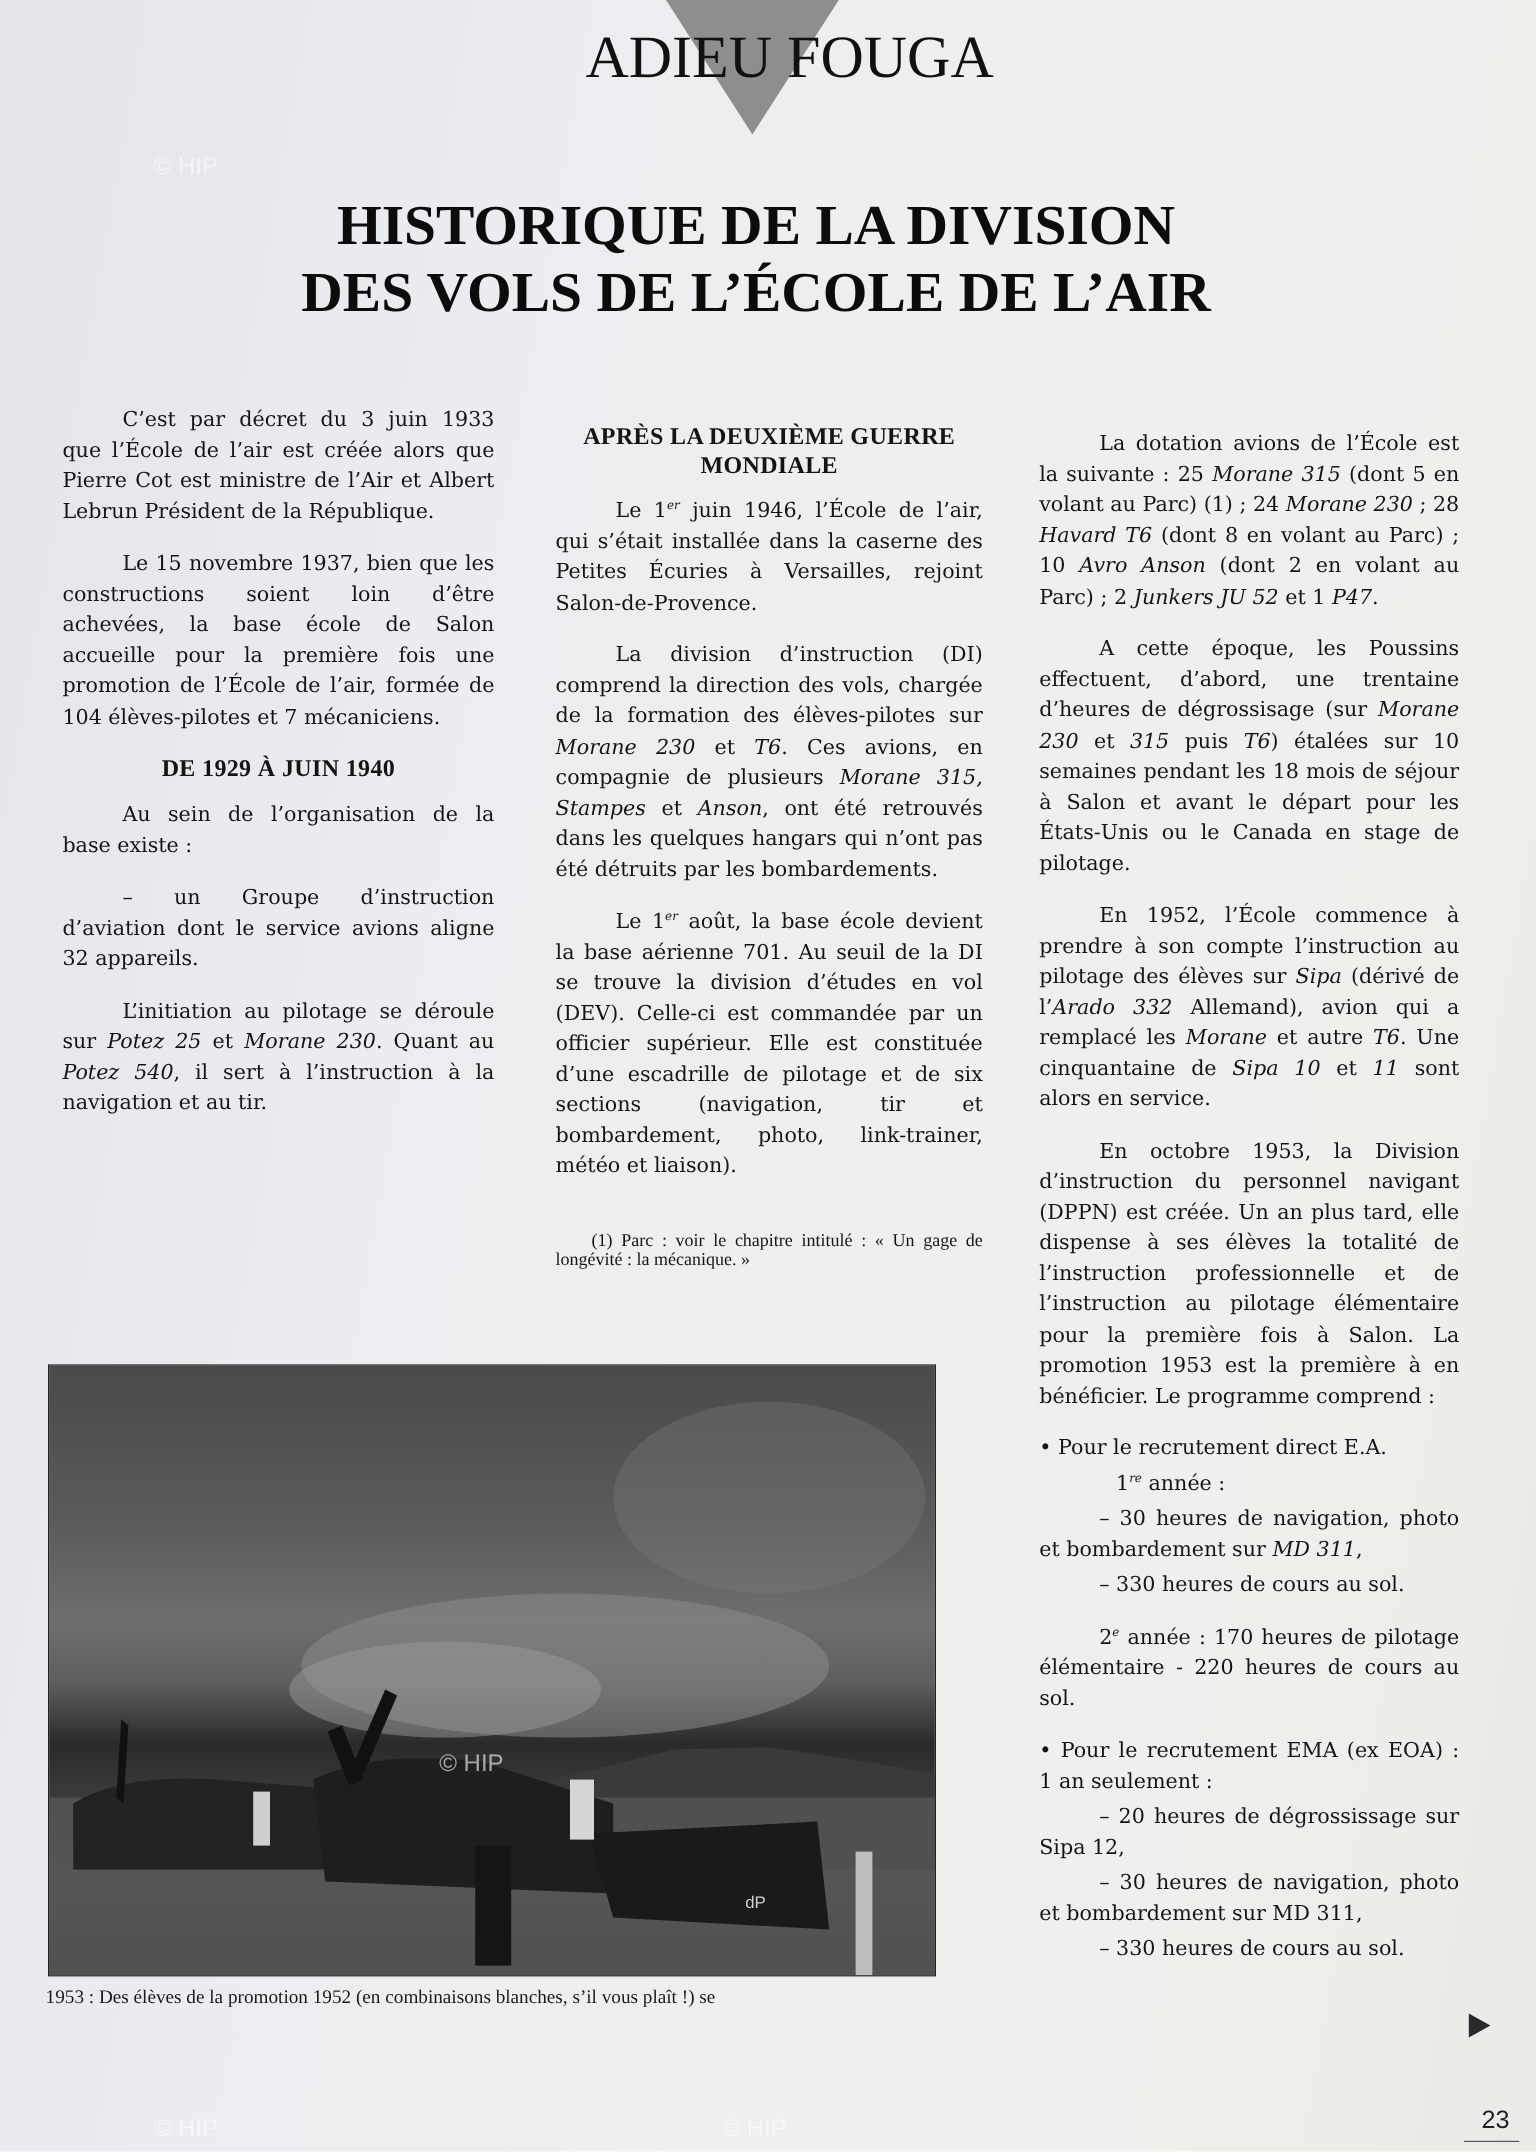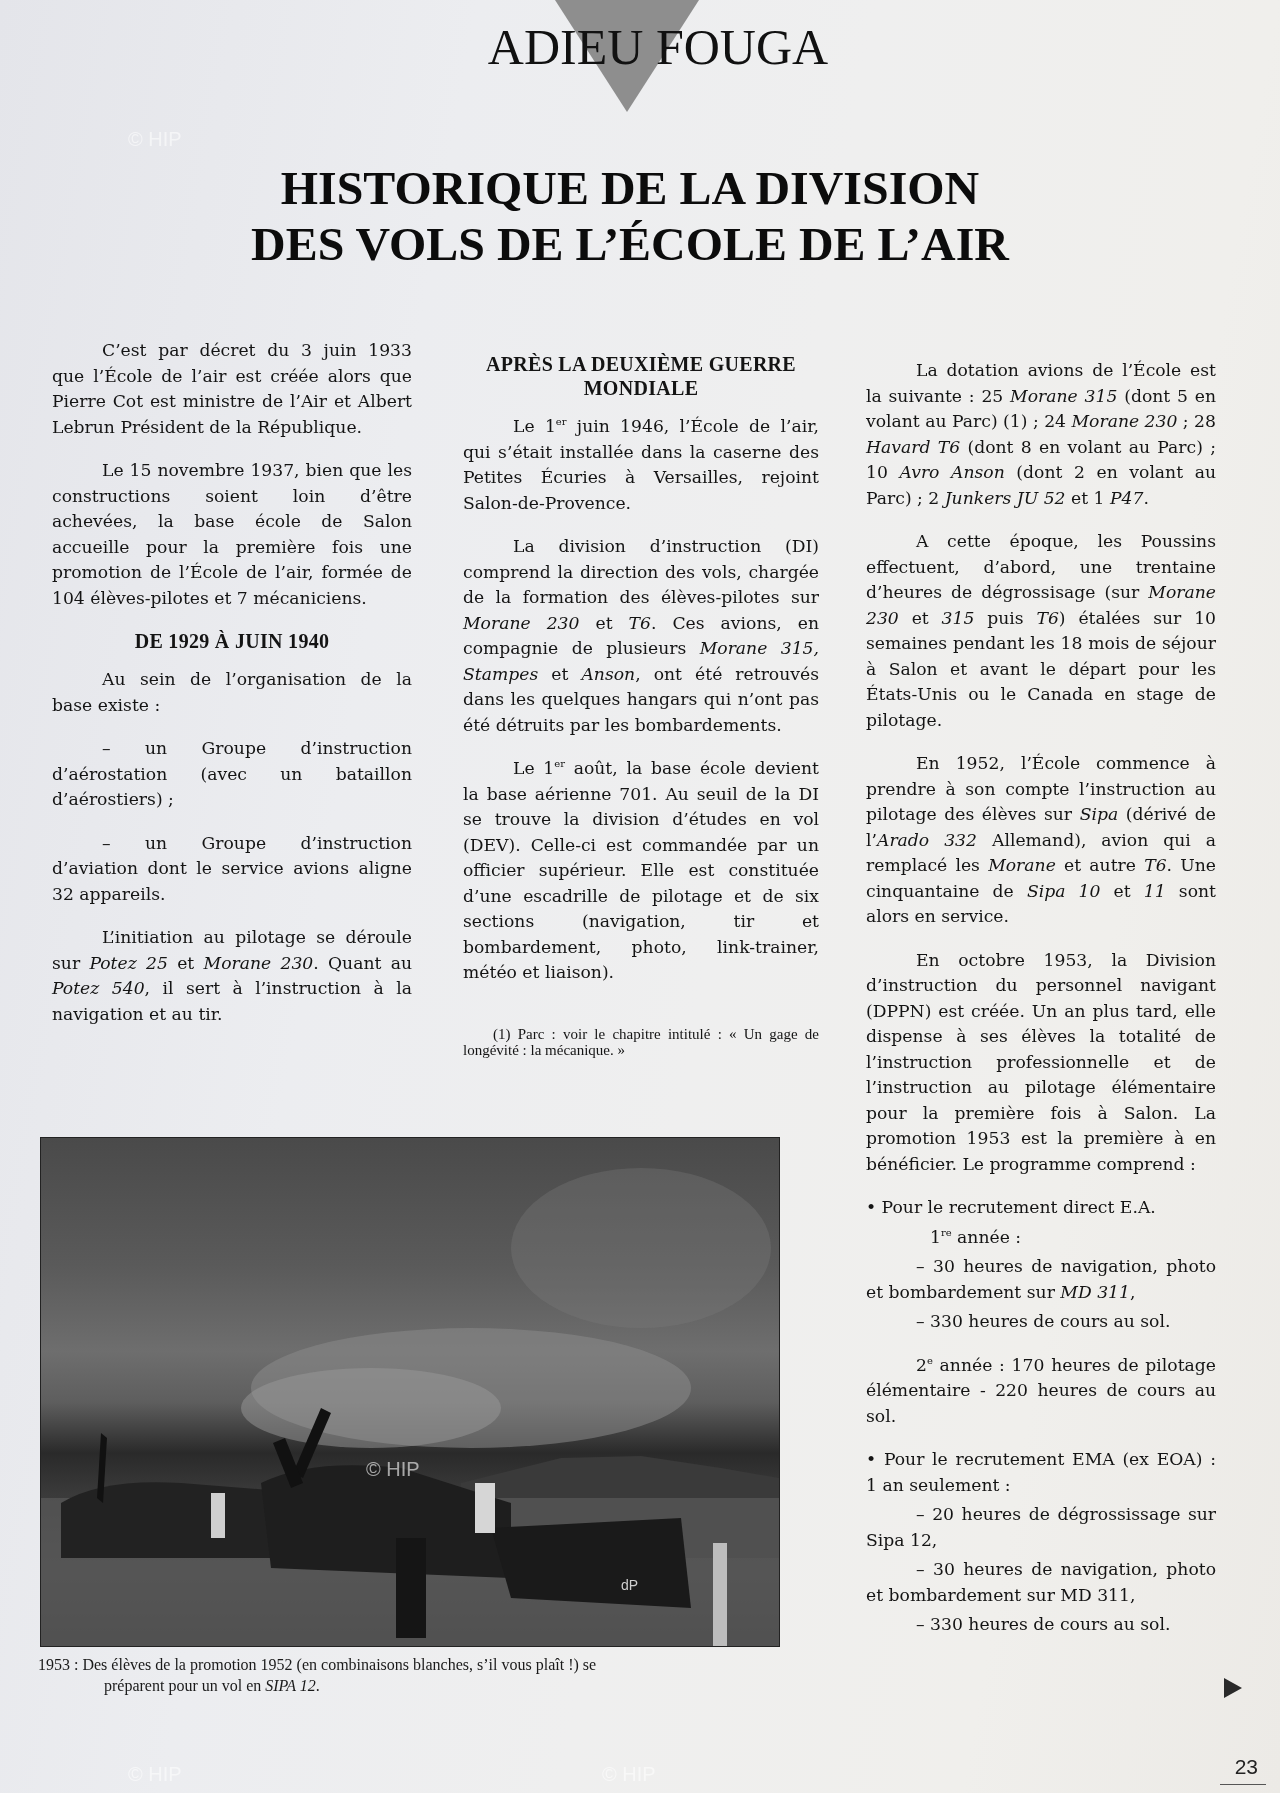--- a/index.html
+++ b/index.html
@@ -33,21 +33,21 @@
   }
   .col p { margin: 0 0 18px 0; text-indent: 50px; }
   .col h3 {
     font-family: "Liberation Serif", serif; font-weight: bold; font-size: 20px;
     line-height: 24px; margin: 0 0 14px 0; letter-spacing: 0.3px; text-align: center;
   }
   .col1 { left: 52px; width: 360px; top: 338px; }
   .col2 { left: 463px; width: 356px; top: 352px; }
   .col3 { left: 866px; width: 350px; top: 358px; }
   i, .it { }
-  sup { font-size: 10px; line-height: 0; }
+  sup { font-size: 10px; line-height: 0; font-style: italic; }
   .footnote {
     font-family: "Liberation Serif", serif; font-size: 15px; line-height: 16px;
     margin-top: 40px; text-indent: 30px;
   }
   .list-bullet { text-indent: 0 !important; margin-bottom: 4px !important; }
   .sub { margin-bottom: 4px !important; }
   .sub-hang { text-indent: 64px !important; margin-bottom: 4px !important; }
   .photo {
     position: absolute; left: 40px; top: 1137px; width: 738px; height: 508px;
     background: linear-gradient(180deg, #4a4a4a 0%, #5a5a5a 25%, #6e6e6e 42%, #5e5e5e 52%, #2a2a2a 62%, #3a3a3a 70%, #4c4c4c 85%, #3c3c3c 100%);
@@ -87,21 +87,20 @@
 <div class="page-title">
   <div>HISTORIQUE DE LA DIVISION</div>
   <div>DES VOLS DE L’ÉCOLE DE L’AIR</div>
 </div>
 
 <div class="col col1">
   <p>C’est par décret du 3 juin 1933 que l’École de l’air est créée alors que Pierre Cot est ministre de l’Air et Albert Lebrun Président de la République.</p>
   <p>Le 15 novembre 1937, bien que les constructions soient loin d’être achevées, la base école de Salon accueille pour la première fois une promotion de l’École de l’air, formée de 104 élèves-pilotes et 7 mécaniciens.</p>
   <h3>DE 1929 À JUIN 1940</h3>
   <p>Au sein de l’organisation de la base existe :</p>
-  <p>– un Groupe d’instruction d’aérostation (avec un bataillon d’aérostiers) ;</p>
   <p>– un Groupe d’instruction d’aviation dont le service avions aligne 32 appareils.</p>
   <p><span>L’initiation au pilotage se déroule sur </span><i>Potez 25</i><span> et </span><i>Morane 230</i><span>. Quant au </span><i>Potez 540</i><span>, il sert à l’instruction à la navigation et au tir.</span></p>
 </div>
 
 <div class="col col2">
   <h3>APRÈS LA DEUXIÈME GUERRE MONDIALE</h3>
   <p><span>Le 1</span><sup>er</sup><span> juin 1946, l’École de l’air, qui s’était installée dans la caserne des Petites Écuries à Versailles, rejoint Salon-de-Provence.</span></p>
   <p><span>La division d’instruction (DI) comprend la direction des vols, chargée de la formation des élèves-pilotes sur </span><i>Morane 230</i><span> et </span><i>T6</i><span>. Ces avions, en compagnie de plusieurs </span><i>Morane 315, Stampes</i><span> et </span><i>Anson</i><span>, ont été retrouvés dans les quelques hangars qui n’ont pas été détruits par les bombardements.</span></p>
   <p><span>Le 1</span><sup>er</sup><span> août, la base école devient la base aérienne 701. Au seuil de la DI se trouve la division d’études en vol (DEV). Celle-ci est commandée par un officier supérieur. Elle est constituée d’une escadrille de pilotage et de six sections (navigation, tir et bombardement, photo, link-trainer, météo et liaison).</span></p>
   <div class="footnote">(1) Parc : voir le chapitre intitulé : « Un gage de longévité : la mécanique. »</div>
@@ -142,20 +141,19 @@
     <rect x="434" y="345" width="20" height="50" fill="#d6d6d6"></rect>
     <rect x="672" y="405" width="14" height="130" fill="#bdbdbd"></rect>
     <rect x="355" y="400" width="30" height="100" fill="#151515"></rect>
     <text x="580" y="452" fill="#cfcfcf" font-size="14" font-family="Liberation Sans, sans-serif">dP</text>
     <text x="325" y="338" fill="rgba(255,255,255,0.6)" font-size="20" font-family="Liberation Sans, sans-serif">© HIP</text>
   </svg>
 </div>
 
 <div class="caption">
   <div>1953 : Des élèves de la promotion 1952 (en combinaisons blanches, s’il vous plaît !) se</div>
-  <div class="l2"><span>préparent pour un vol en </span><i>SIPA 12</i><span>.</span></div>
 </div>
 
 <span class="watermark" style="left:128px;top:1763px;">© HIP</span>
 <span class="watermark" style="left:602px;top:1763px;">© HIP</span>
 
 <div class="page-number">23</div>
 <div class="page-rule"></div>
 
 </body></html>

